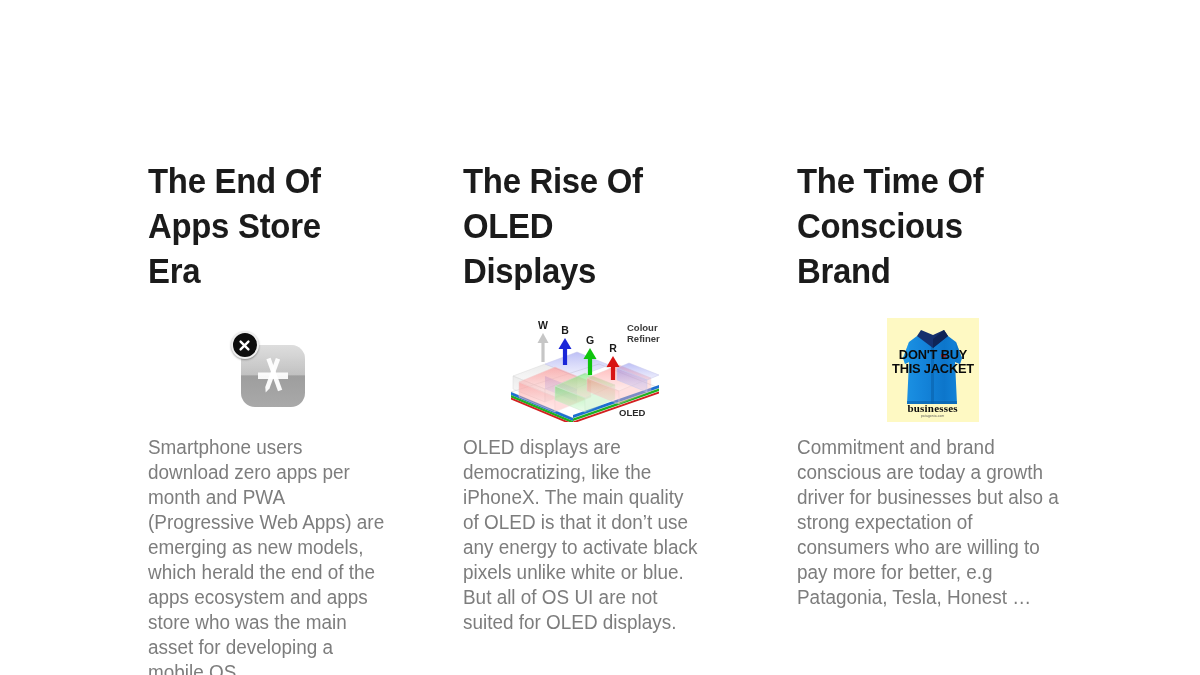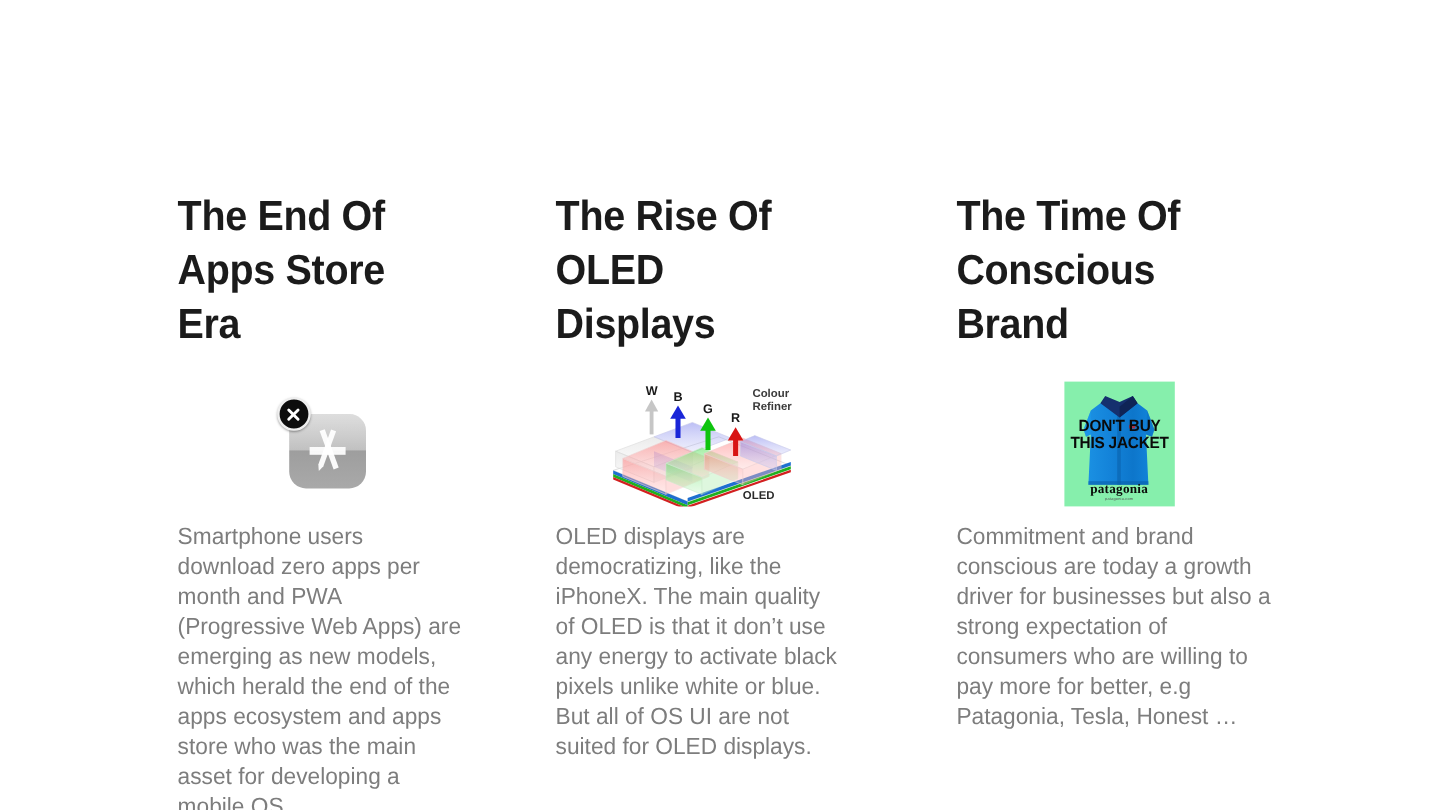--- a/index.html
+++ b/index.html
@@ -125,21 +125,21 @@
     position: relative;
     width: 170px;
     height: 104px;
   }
 
   
   .patagonia-wrap {
     position: relative;
     width: 92px;
     height: 104px;
-    background: #86efac;
+    background: #fef9c3;
   }
   .pat-text {
     position: absolute;
     left: 0;
     top: 30px;
     width: 92px;
     text-align: center;
     font-family: "Liberation Sans", sans-serif;
     font-weight: bold;
     font-size: 13.5px;
@@ -343,21 +343,21 @@
 
             <rect x="54" y="36" width="5" height="3" fill="#d02020" opacity="0.8"></rect>
 
             <rect x="20" y="83" width="50" height="3" fill="#0a5fa8" opacity="0.6"></rect>
           </svg>
 
           <div class="pat-text">DON'T BUY
 THIS JACKET</div>
 
           <div class="pat-logo">
-            <span class="pat-logo-name">patagonia</span>
+            <span class="pat-logo-name">businesses</span>
             <span class="pat-logo-sub">patagonia.com</span>
           </div>
         </div>
       </div>
 
       <p class="col-body">Commitment and brand conscious are today a growth driver for businesses but also a strong expectation of consumers who are willing to pay more for better, e.g Patagonia, Tesla, Honest …</p>
     </div>
 
   </div>
 </div>

